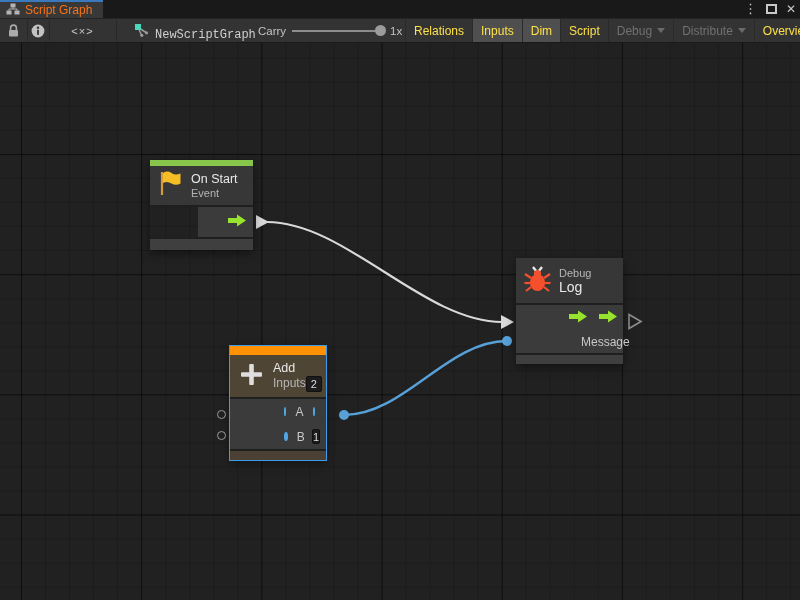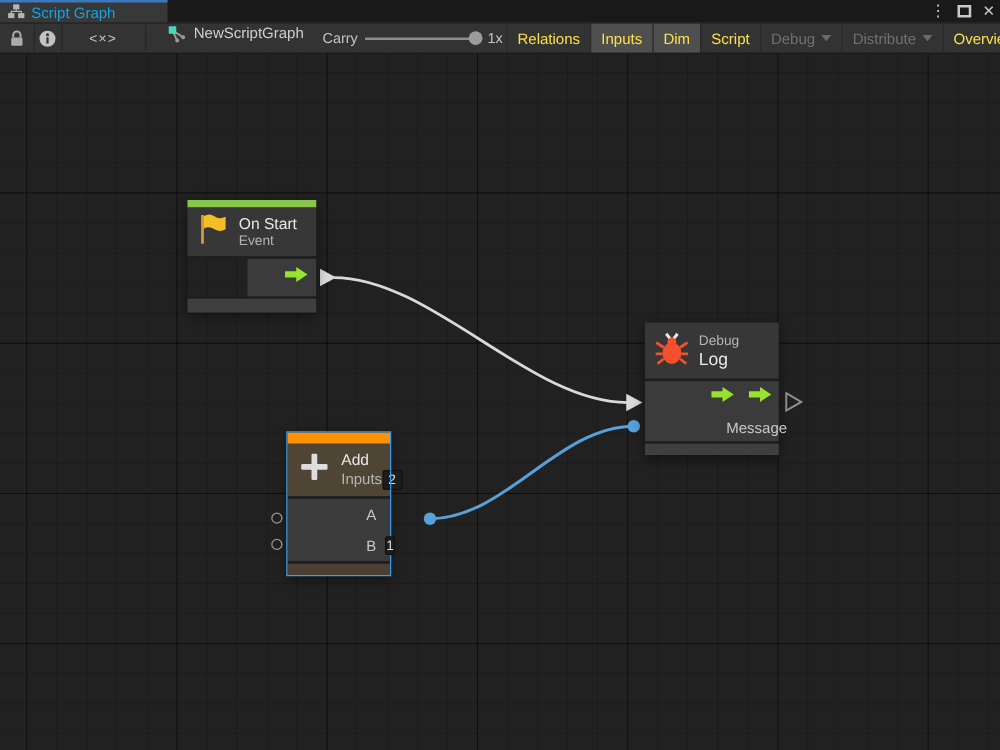--- a/index.html
+++ b/index.html
@@ -2,35 +2,35 @@
 <html><head>
 <meta charset="utf-8">
 <style>
   * { margin:0; padding:0; box-sizing:border-box; }
   html,body { width:800px; height:600px; overflow:hidden; background:#212121;
               font-family:"Liberation Sans", sans-serif; -webkit-font-smoothing:antialiased; }
   #stage { position:relative; width:800px; height:600px; overflow:hidden; }
 
   
   .titlebar { position:absolute; left:0; top:0; width:800px; height:18px; background:#191919; z-index:6; }
-  .tab { position:absolute; left:0; top:0; width:134px; height:18px; background:#383838;
+  .tab { position:absolute; left:0; top:0; width:103px; height:18px; background:#383838;
          border-top:2px solid #3C79BC; display:flex; align-items:center; gap:5px; padding-left:6px;
-         color:#0ea5e9; font-size:12px; }
+         color:#f97316; font-size:12px; }
   .win-controls { position:absolute; right:4px; top:0; height:18px; display:flex; align-items:center; gap:9px; color:#c9c9c9; }
   .kebab { font-size:13px; line-height:18px; cursor:default; }
   .maxbox { width:11px; height:10px; border:2px solid #c9c9c9; }
   .closex { font-size:12px; line-height:18px; }
 
   
   .toolbar { position:absolute; left:0; top:18px; width:800px; height:25px; background:#333333;
              border-top:1px solid #242424; border-bottom:1px solid #1a1a1a; z-index:6; color:#cfcfcf; font-size:12px; }
   .tbtn { position:absolute; top:0; height:23px; display:flex; align-items:center; justify-content:center; }
   .sep { position:absolute; top:1px; width:1px; height:21px; background:#272727; }
   .code-glyph { font-size:11px; color:#c8c8c8; letter-spacing:1px; }
-  .crumb { position:absolute; left:134px; top:0; height:23px; display:flex; align-items:flex-start; gap:5px; color:#cfcfcf; }
+  .crumb { position:absolute; left:134px; top:0; height:23px; display:flex; align-items:flex-end; gap:5px; color:#cfcfcf;font-family:Liberation Mono, monospace; }
   .zoom-label { position:absolute; left:258px; top:0; height:23px; display:flex; align-items:center; color:#c4c4c4; font-size:11.5px; }
   .slider-track { position:absolute; left:292px; top:11px; width:86px; height:2px; background:#8d8d8d; }
   .slider-handle { position:absolute; left:375px; top:6px; width:11px; height:11px; border-radius:50%; background:#9c9c9c; }
   .zoom-value { position:absolute; left:390px; top:0; height:23px; display:flex; align-items:center; color:#c4c4c4; font-size:11.5px; }
   .btn-row { position:absolute; left:405px; top:0; height:23px; display:flex; }
   .btn-row .btn { height:23px; padding:0 8px; display:flex; align-items:center; gap:5px;
                   border-left:1px solid #2a2a2a; color:#fde047; white-space:nowrap; }
   .btn-row .btn.active { background:#4f4f4f; }
   .btn-row .btn.disabled { color:#717171; }
   .dd-arrow { width:0; height:0; border-left:4px solid transparent; border-right:4px solid transparent; border-top:5px solid #8a8a8a; }
@@ -61,21 +61,21 @@
   .plabel { color:#c8c8c8; font-size:12px; }
   .dot { border-radius:50%; }
   .valbox { background:#1c1c1c; border:1px solid #101010; border-radius:2px; color:#dcdcdc;
             font-size:11px; display:flex; align-items:center; justify-content:center; }
 
   
   .node-onstart { left:150px; top:160px; width:103px; }
   
   .node-debug { left:516px; top:258px; width:107px; }
   
-  .node-add { left:230px; top:346px; width:82px; outline:1.5px solid #3E9BE9; }
+  .node-add { left:230px; top:346px; width:96px; outline:1.5px solid #3E9BE9; }
   .node-add .nhead { background:#4f4535; }
   .node-add .nfoot { background:#4a4134; }
 
   .hollow-circle { position:absolute; width:9px; height:9px; border:1.5px solid #9a9a9a; border-radius:50%; z-index:2; }
 </style>
 </head>
 <body>
 
 <div id="stage">
 

